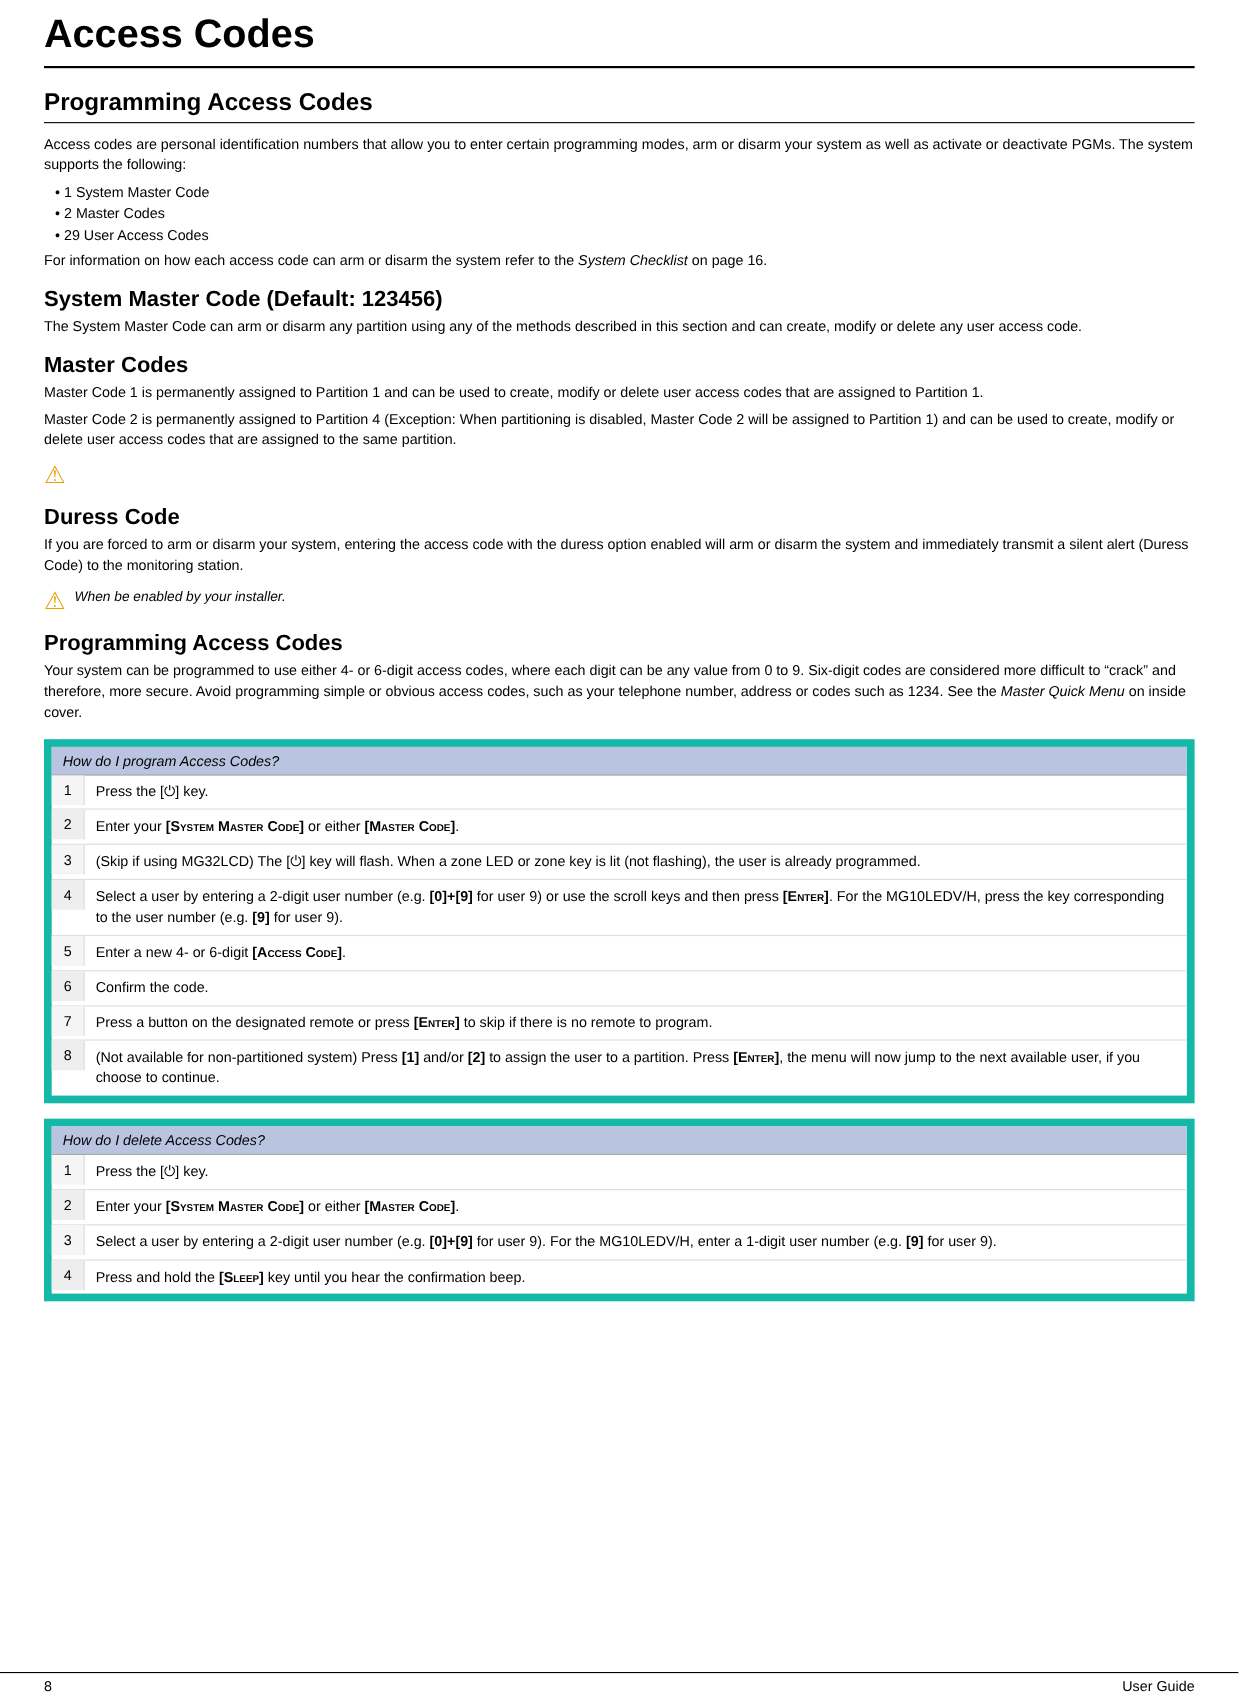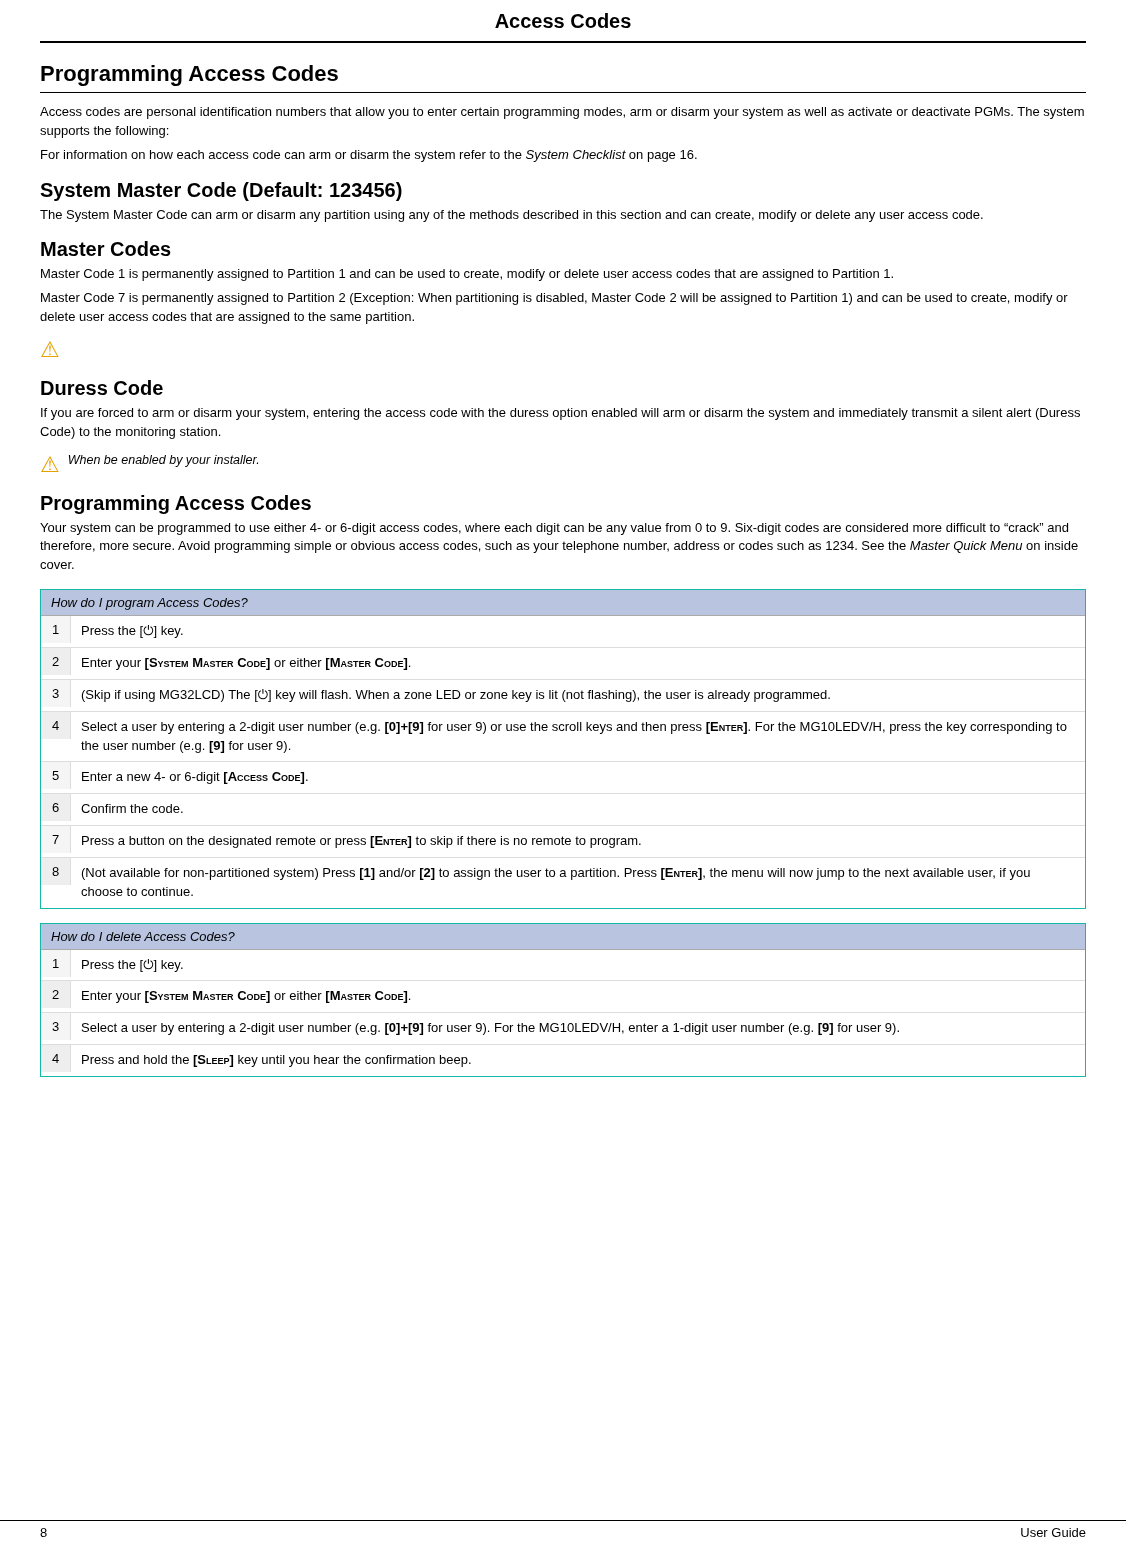--- a/index.html
+++ b/index.html
@@ -12,22 +12,21 @@
       min-height: 1550px;
       padding: 0;
     }
     .page-wrapper {
       width: 1126px;
       min-height: 1550px;
       padding: 10px 40px 40px 40px;
       position: relative;
     }
     .page-title {
-      text-align: center;
-      font-size: 20px;
+      font-size: 36px;
       font-weight: bold;
       border-bottom: 2px solid #000;
       padding-bottom: 8px;
       margin-bottom: 18px;
       font-family: Arial, Helvetica, sans-serif;
     }
     h2 {
       font-size: 22px;
       font-weight: bold;
       margin-bottom: 5px;
@@ -65,21 +64,21 @@
       margin-top: 0;
       flex-shrink: 0;
       color: #e6a000;
     }
     .note-text {
       font-style: italic;
       font-size: 12.5px;
       line-height: 1.4;
     }
     .table-container {
-      border: 1px solid #14b8a6;
+      border: 7px solid #14b8a6;
       margin: 14px 0 14px 0;
       width: 100%;
     }
     .table-header {
       background: #b8c4e0;
       font-style: italic;
       font-weight: normal;
       padding: 5px 10px;
       font-size: 13px;
       border-bottom: 1px solid #aaa;
@@ -137,28 +136,33 @@
 </head>
 <body>
 
 <div class="page-wrapper">
 
   <div class="page-title">Access Codes</div>
 
   <h2>Programming Access Codes</h2>
   <div class="section-divider"></div>
   <p>Access codes are personal identification numbers that allow you to enter certain programming modes, arm or disarm your system as well as activate or deactivate PGMs. The system supports the following:</p>
+  <ul>
+    <li>1 System Master Code</li>
+    <li>2 Master Codes</li>
+    <li>29 User Access Codes</li>
+  </ul>
   <p>For information on how each access code can arm or disarm the system refer to the <span class="italic">System Checklist</span> on page 16.</p>
 
   <h3>System Master Code (Default: 123456)</h3>
   <p>The System Master Code can arm or disarm any partition using any of the methods described in this section and can create, modify or delete any user access code.</p>
 
   <h3>Master Codes</h3>
   <p>Master Code 1 is permanently assigned to Partition 1 and can be used to create, modify or delete user access codes that are assigned to Partition 1.</p>
-  <p>Master Code 7 is permanently assigned to Partition 2 (Exception: When partitioning is disabled, Master Code 2 will be assigned to Partition 1) and can be used to create, modify or delete user access codes that are assigned to the same partition.</p>
+  <p>Master Code 2 is permanently assigned to Partition 4 (Exception: When partitioning is disabled, Master Code 2 will be assigned to Partition 1) and can be used to create, modify or delete user access codes that are assigned to the same partition.</p>
   <div class="note-box">
     <span class="note-icon">⚠</span>
   </div>
 
   <h3>Duress Code</h3>
   <p>If you are forced to arm or disarm your system, entering the access code with the duress option enabled will arm or disarm the system and immediately transmit a silent alert (Duress Code) to the monitoring station.</p>
   <div class="note-box">
     <span class="note-icon">⚠</span>
     <span class="note-text">When be enabled by your installer.</span>
   </div>

